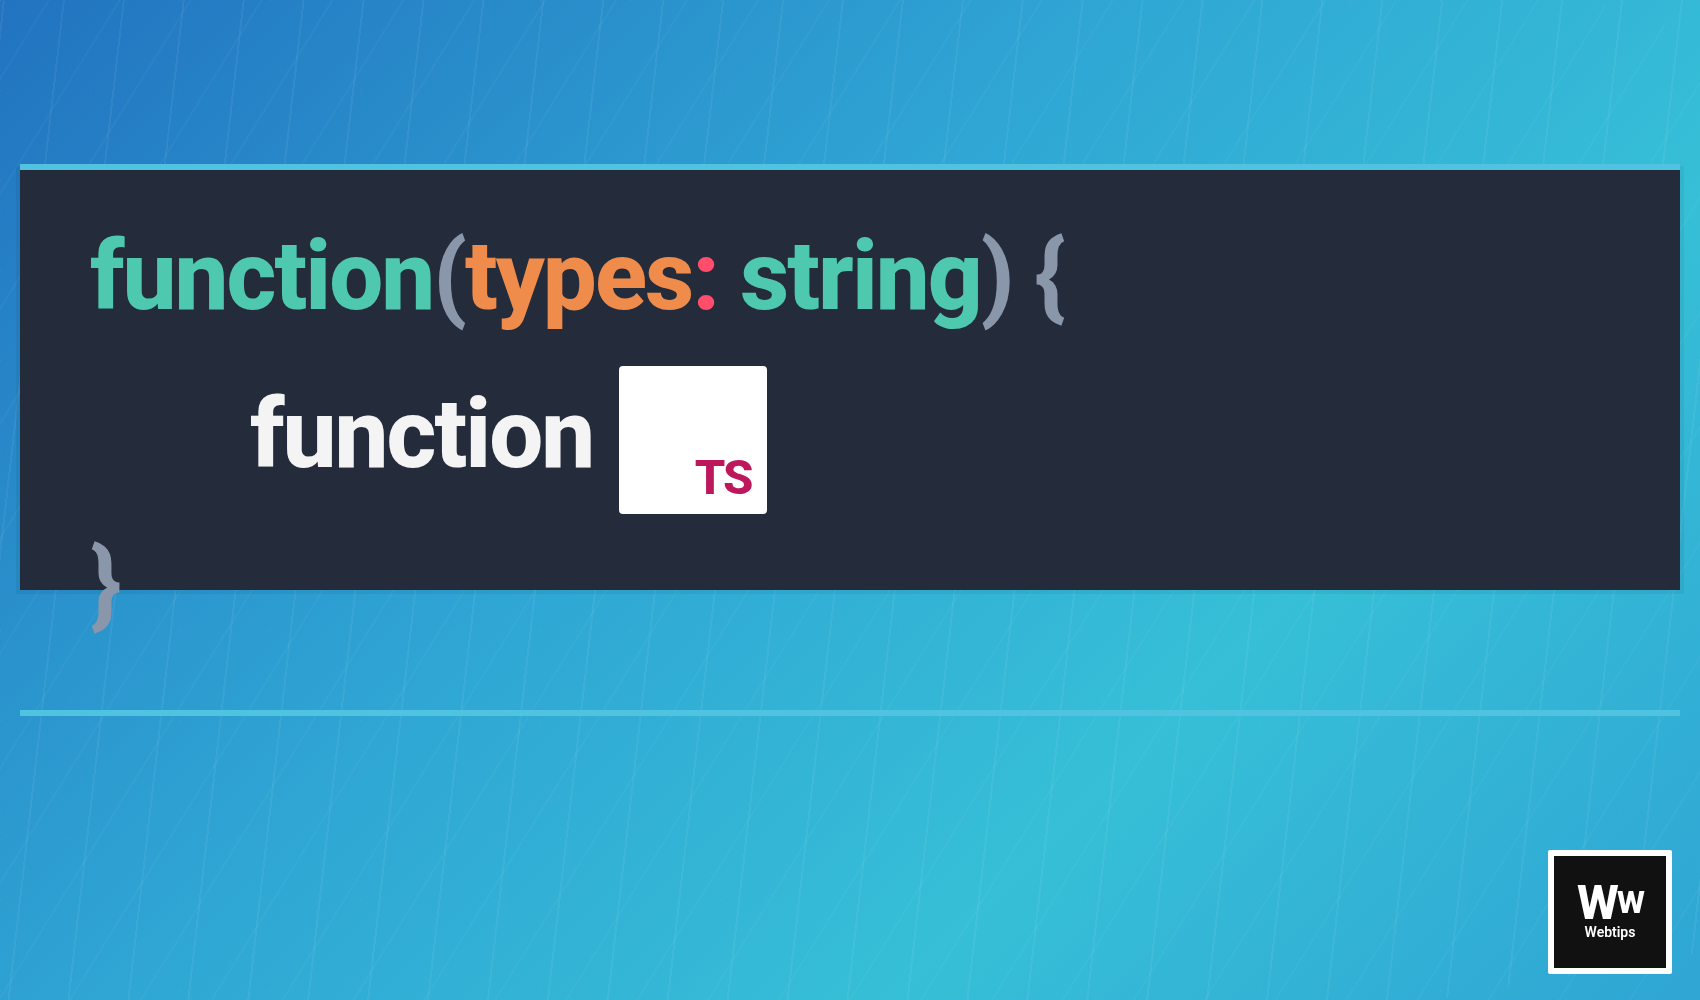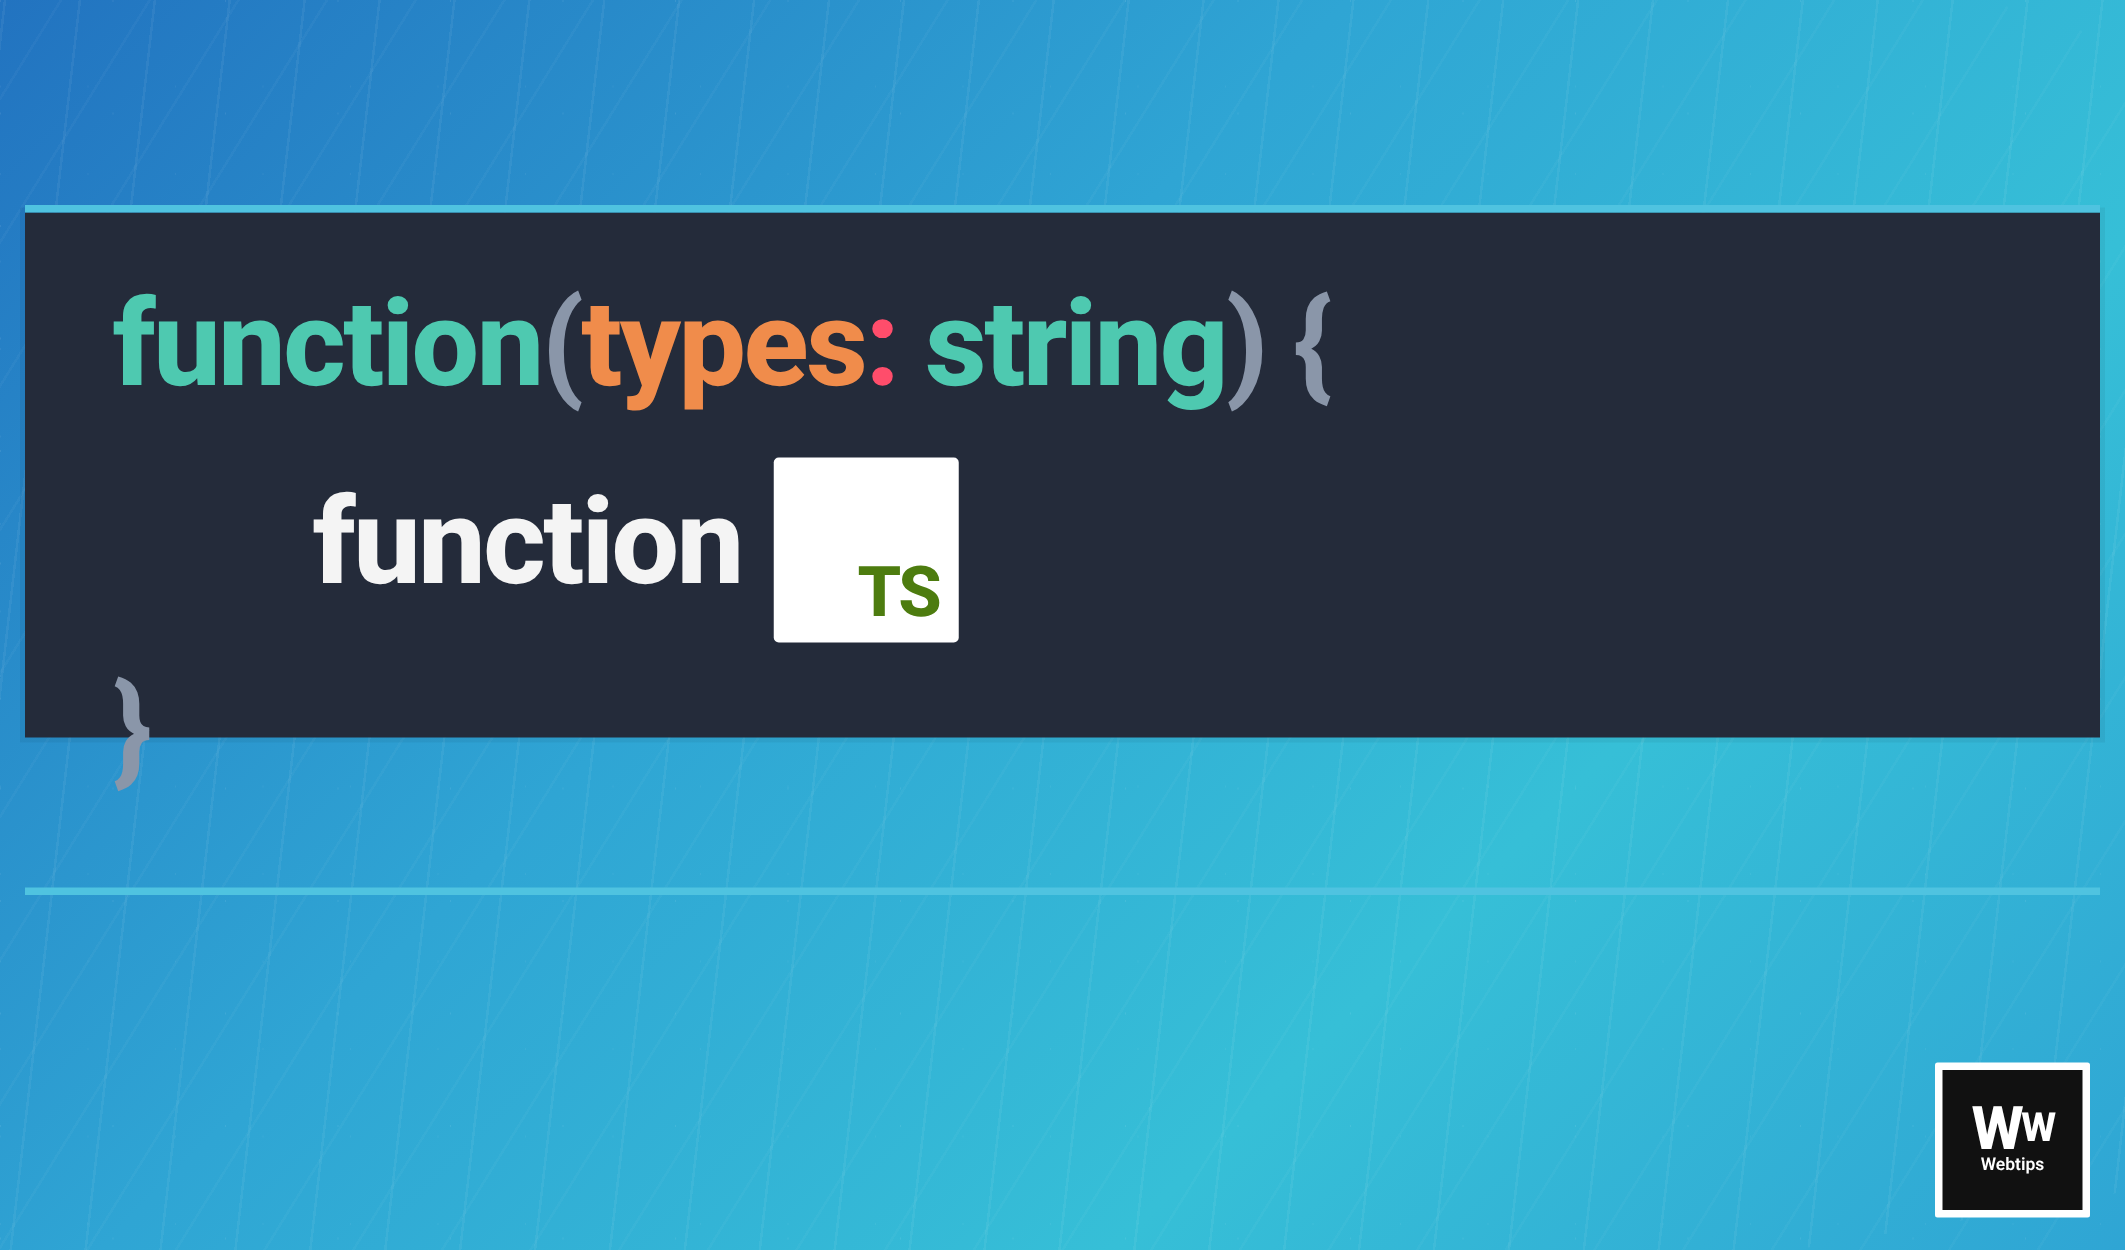--- a/index.html
+++ b/index.html
@@ -102,23 +102,23 @@
     background: #ffffff;
     display: inline-flex;
     align-items: flex-end;
     justify-content: flex-end;
     padding: 0 16px 12px 0;
     border-radius: 4px;
     position: relative;
     top: 6px;
   }
   .ts-badge span {
-    font-size: 56px;
+    font-size: 49px;
     font-weight: 800;
-    color: #4d7c0f;
+    color: #be185d;
     letter-spacing: -2px;
     line-height: 1;
   }
 
   .watermark {
     position: absolute;
     right: 28px;
     bottom: 26px;
     width: 124px;
     height: 124px;

